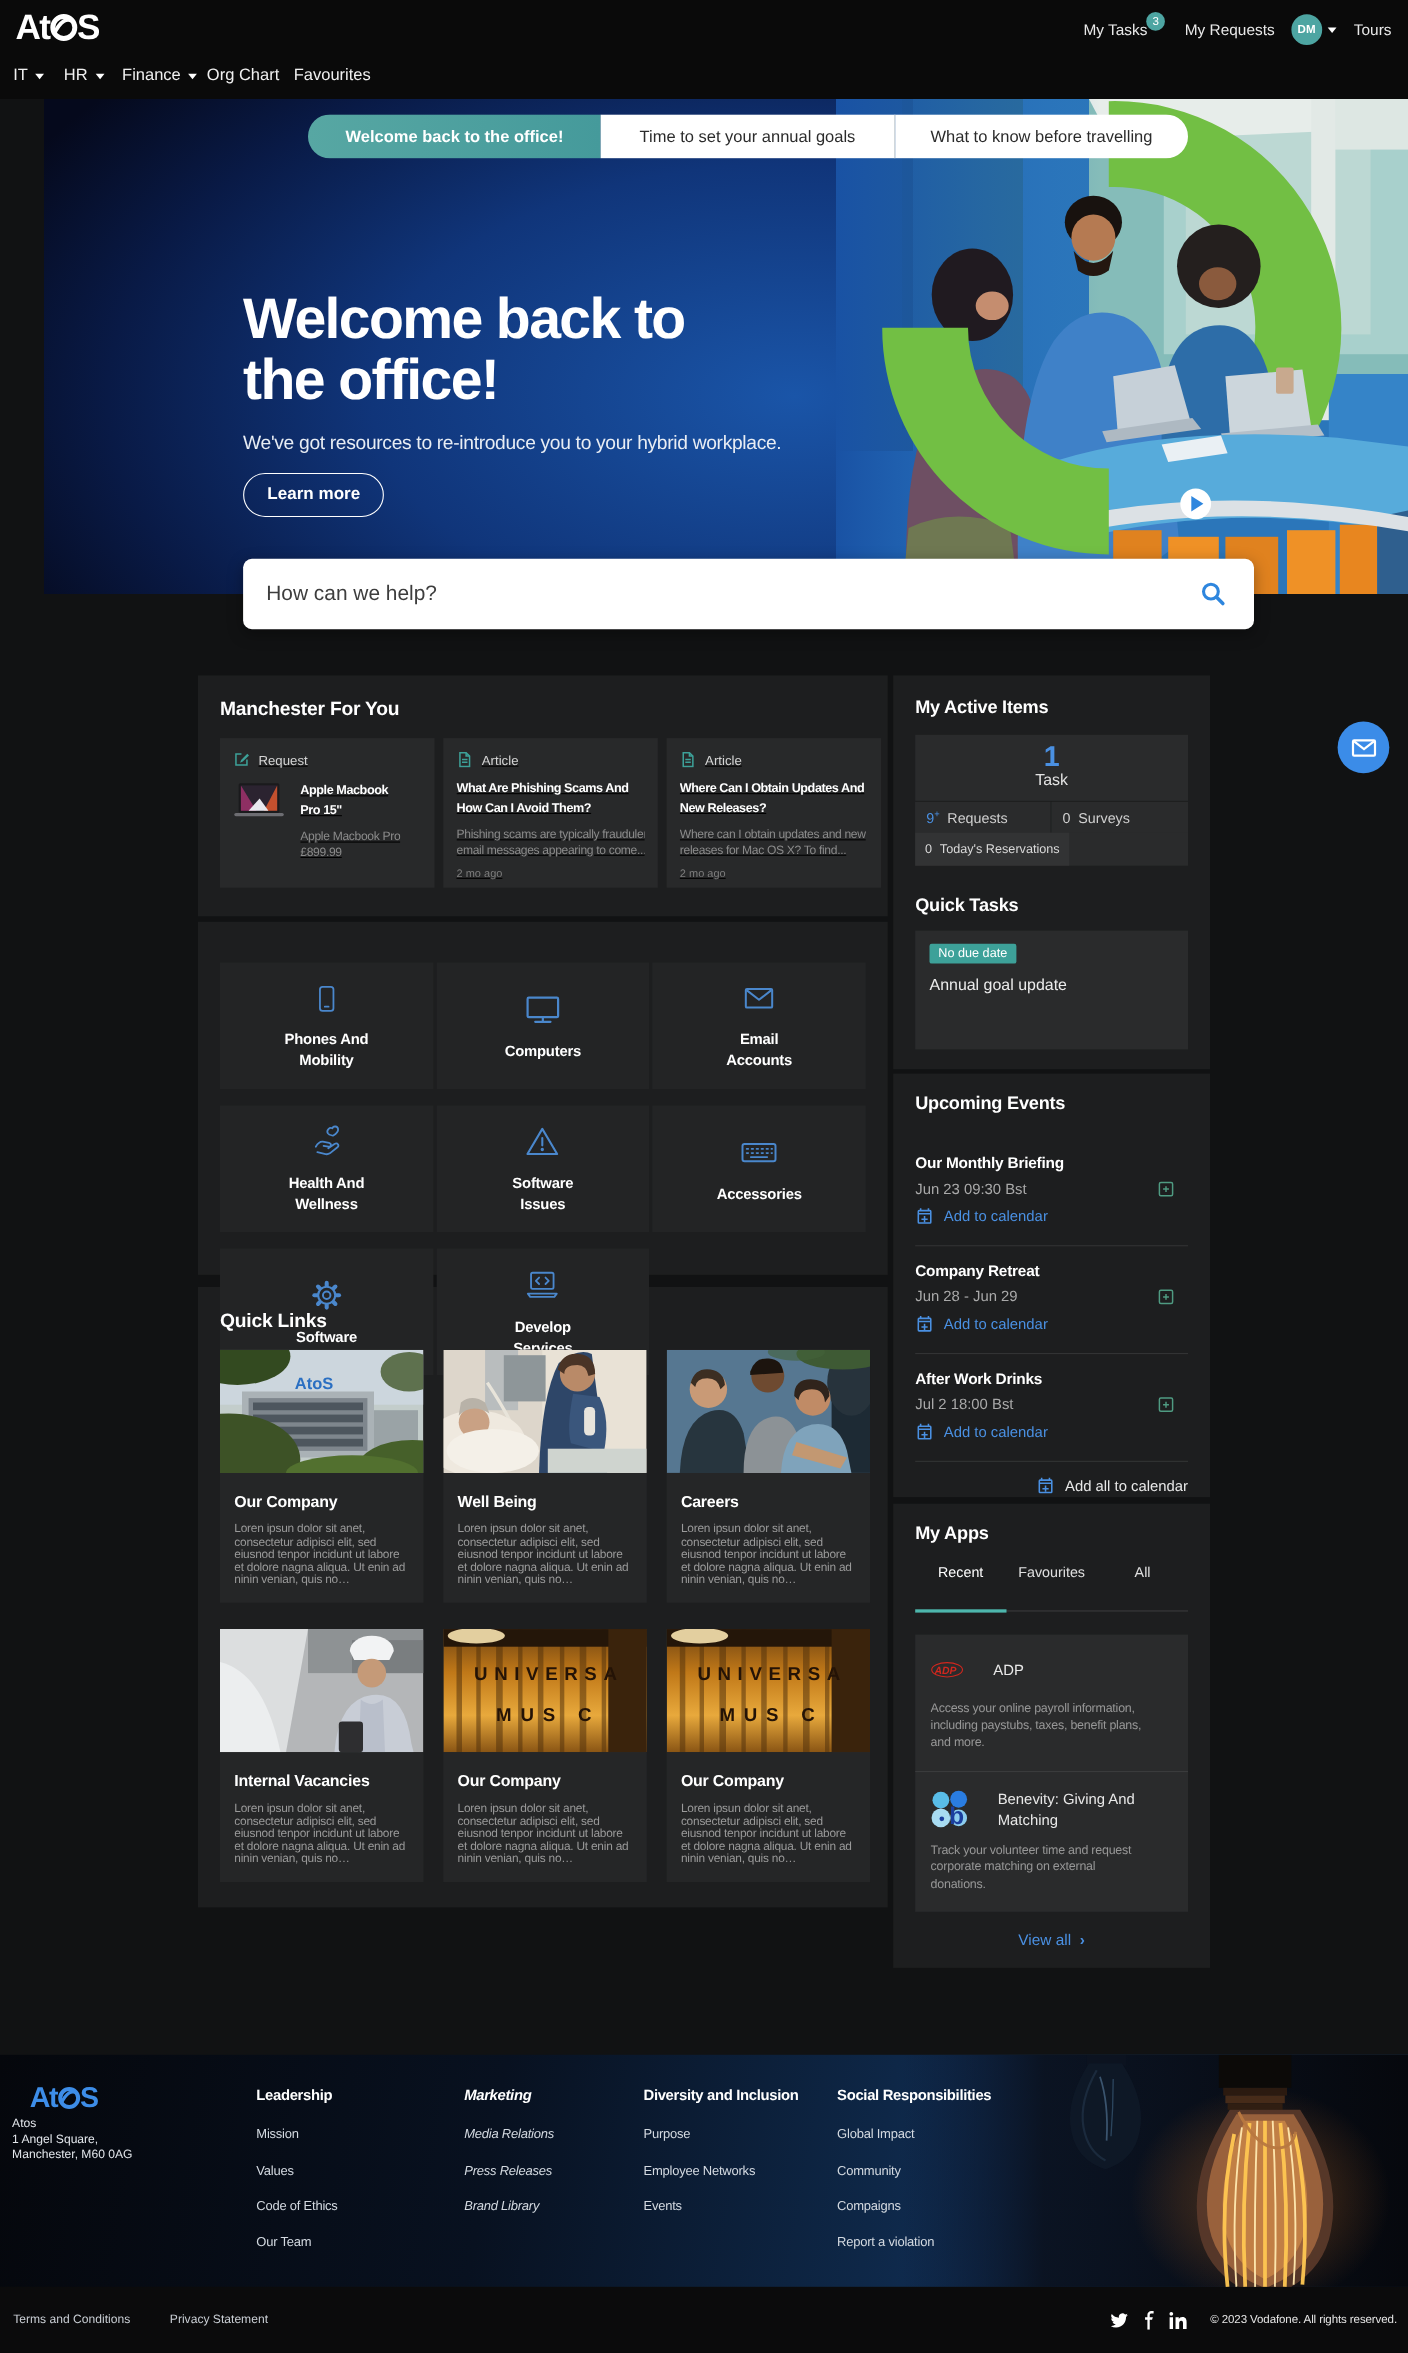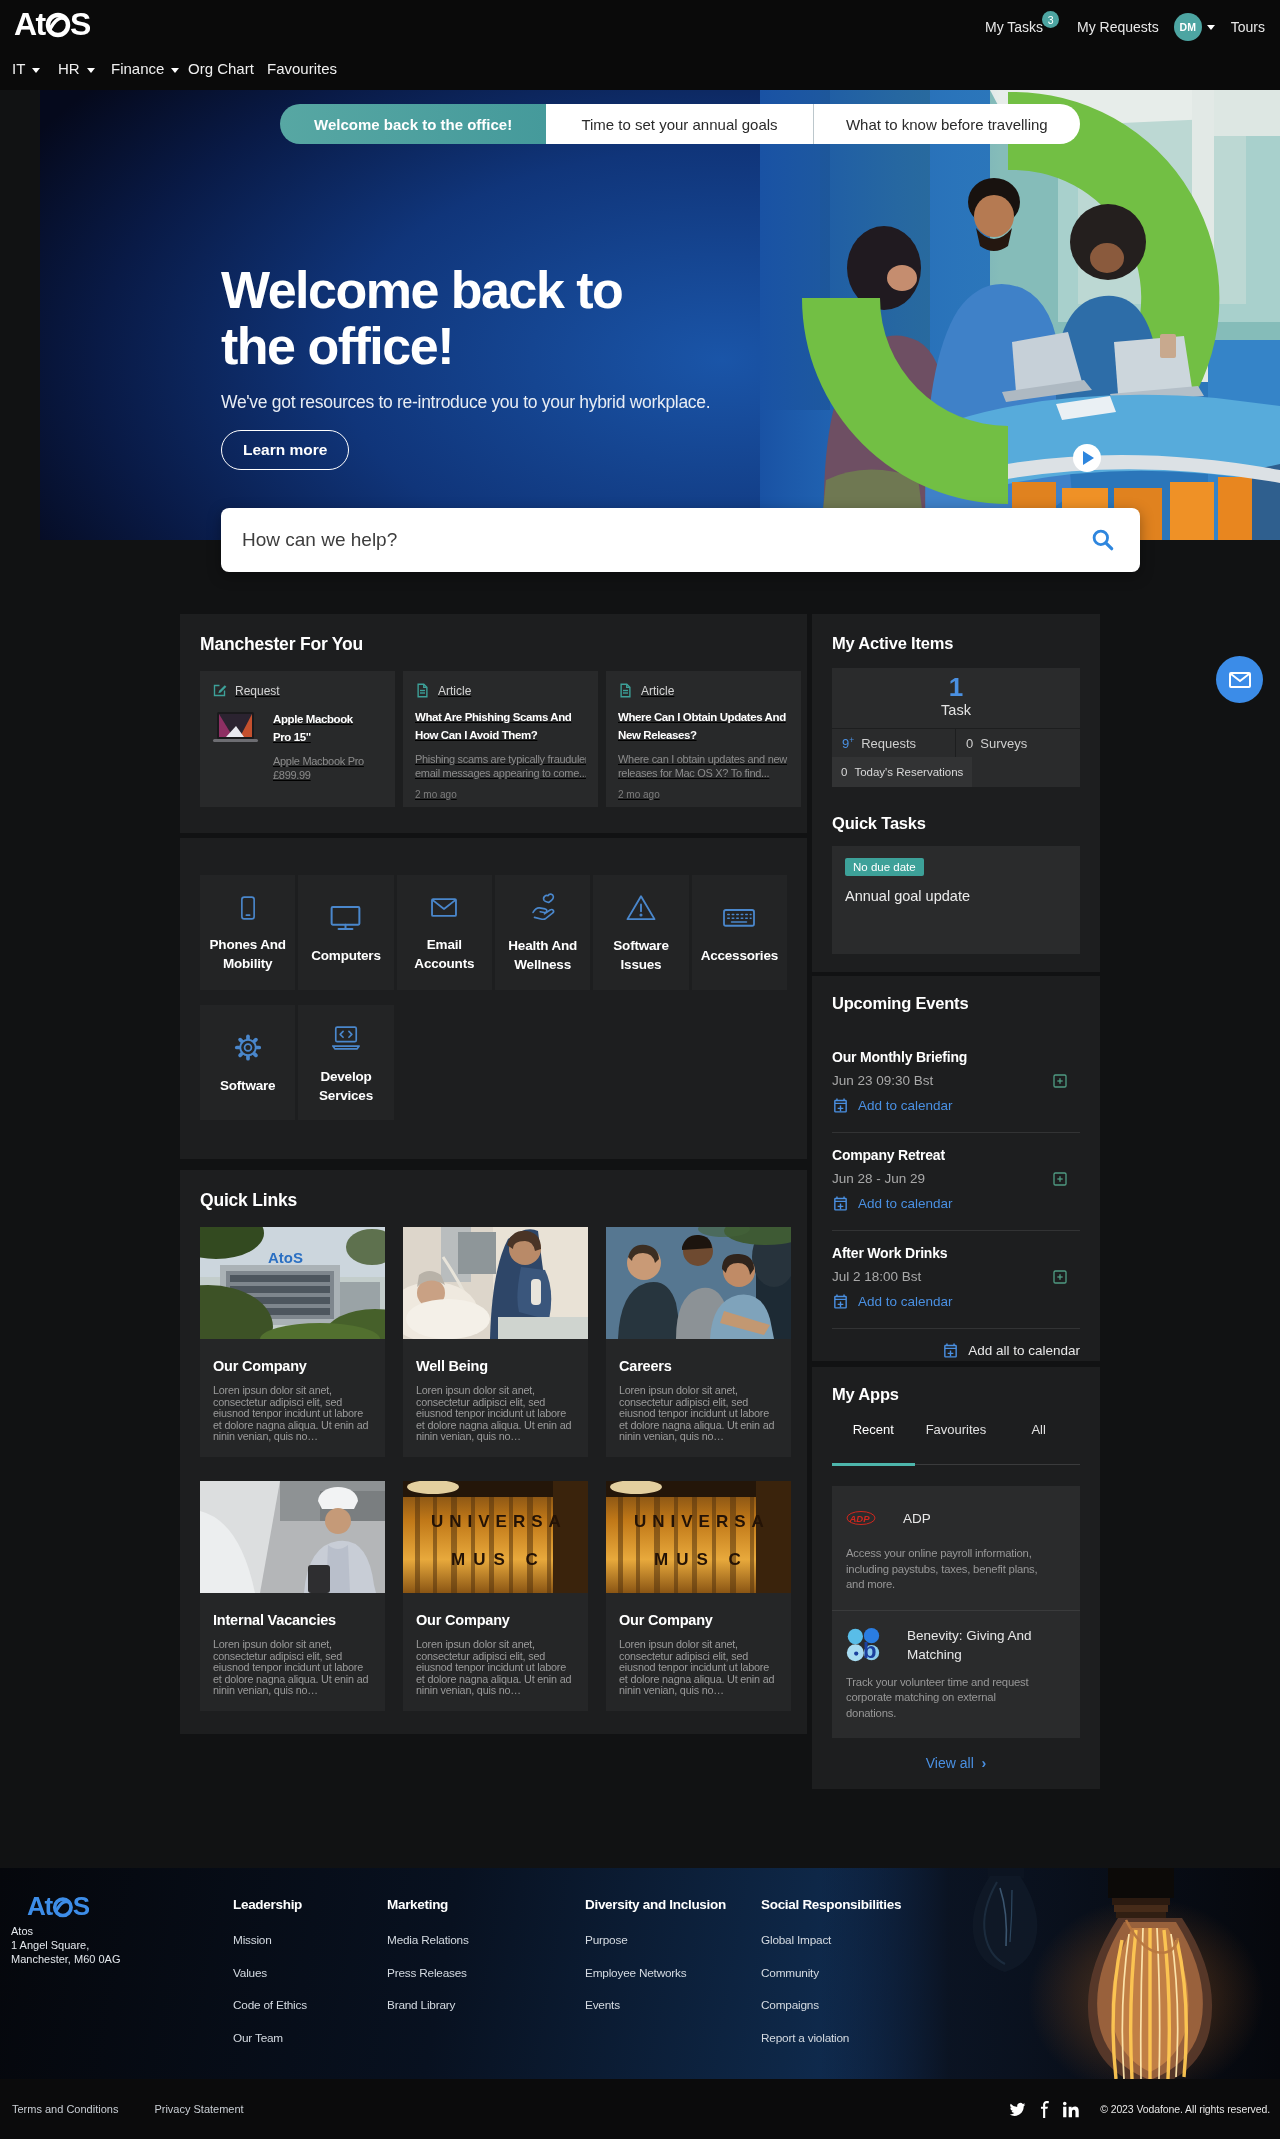--- a/index.html
+++ b/index.html
@@ -49,21 +49,21 @@
 .rcard { width:195px; height:136px; background:#28292a; margin-right:8px; padding:12px 12px; position:relative; overflow:hidden; }
 .rcard:last-child { margin-right:0; }
 .rhead { display:flex; align-items:center; color:#d5d5d5; font-size:12px; }
 .rhead svg { margin-right:8px; }
 .rtitle { font-size:11.5px; font-weight:bold; color:#fff; line-height:17.5px; margin-top:8px; letter-spacing:-0.4px; white-space:nowrap; overflow:hidden; }
 .rgray { font-size:11px; color:#8b8b8b; line-height:13.5px; margin-top:9px; letter-spacing:-0.3px; white-space:nowrap; overflow:hidden; }
 .rtime { font-size:10px; color:#7d7d7d; margin-top:9px; }
 
 
 .pop { height:321px; padding:20px; margin-bottom:11px; }
-.grid { display:grid; grid-template-columns:repeat(6,1fr); column-gap:3px; row-gap:15px; margin-top:17px; }
+.grid { display:grid; grid-template-columns:repeat(3,1fr); column-gap:3px; row-gap:15px; margin-top:17px; }
 .tile { height:115px; background:#232425; display:flex; flex-direction:column; align-items:center; justify-content:center; text-align:center; }
 .tile .lbl { color:#fff; font-size:13.5px; font-weight:bold; line-height:19px; margin-top:12px; letter-spacing:-0.2px; }
 
 
 .ql { height:564px; padding:20px; }
 .qgrid { display:grid; grid-template-columns:repeat(3,185px); column-gap:18px; row-gap:24px; margin-top:16px; }
 .qcard { background:#252627; height:230px; overflow:hidden; }
 .qimg { height:112px; position:relative; overflow:hidden; }
 .qbody { padding:19px 13px 13px; }
 .qt { color:#fff; font-size:14.5px; font-weight:bold; letter-spacing:-0.2px; }
@@ -730,21 +730,21 @@
       </svg>
     </div>
     <div class="faddr">Atos<br>1 Angel Square,<br>Manchester, M60 0AG</div>
     <div class="fcol" style="left:233px;">
       <h3>Leadership</h3>
       <a>Mission</a>
         <a>Values</a>
         <a>Code of Ethics</a>
         <a>Our Team</a>
     </div>
-    <div class="fcol" style="left:387px;">
+    <div class="fcol" style="left:422px;font-style:italic;">
       <h3>Marketing</h3>
       <a>Media Relations</a>
         <a>Press Releases</a>
         <a>Brand Library</a>
     </div>
     <div class="fcol" style="left:585px;">
       <h3>Diversity and Inclusion</h3>
       <a>Purpose</a>
         <a>Employee Networks</a>
         <a>Events</a>

